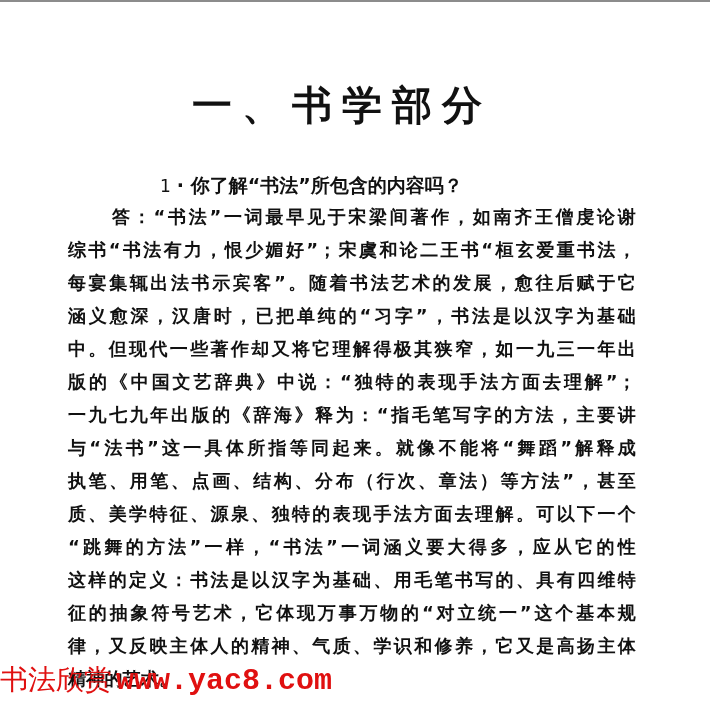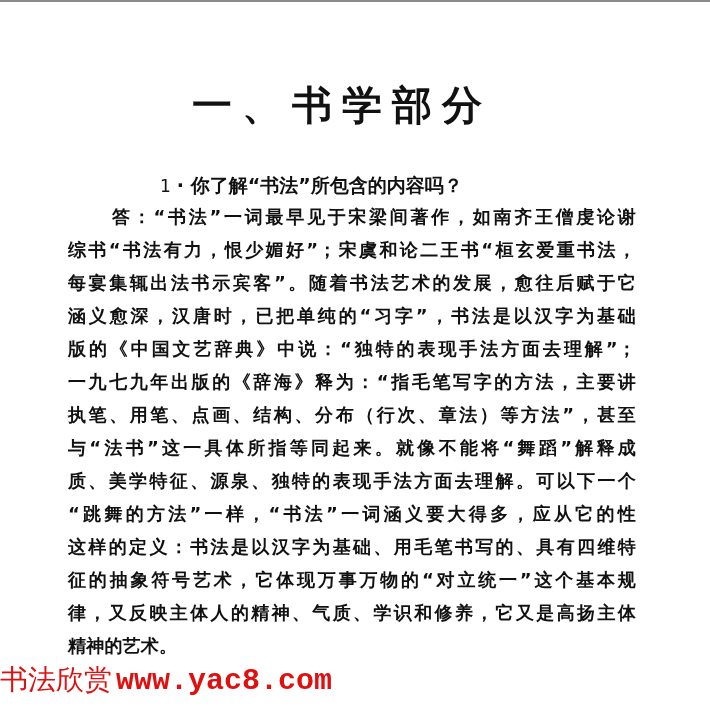--- a/index.html
+++ b/index.html
@@ -99,24 +99,25 @@
 <div class="question">
   <span class="qnum">1</span><span class="qsep">·</span>
   <span class="qtext">你了解“书法”所包含的内容吗？</span>
 </div>
 
 <div class="body-text">
   <div class="line indent">答：“书法”一词最早见于宋梁间著作，如南齐王僧虔论谢</div>
   <div class="line">综书“书法有力，恨少媚好”；宋虞和论二王书“桓玄爱重书法，</div>
   <div class="line">每宴集辄出法书示宾客”。随着书法艺术的发展，愈往后赋于它</div>
   <div class="line">涵义愈深，汉唐时，已把单纯的“习字”，书法是以汉字为基础</div>
+  <div class="line">中。但现代一些著作却又将它理解得极其狭窄，如一九三一年出</div>
   <div class="line">版的《中国文艺辞典》中说：“独特的表现手法方面去理解”；</div>
   <div class="line">一九七九年出版的《辞海》释为：“指毛笔写字的方法，主要讲</div>
+  <div class="line">与“法书”这一具体所指等同起来。就像不能将“舞蹈”解释成</div>
   <div class="line">执笔、用笔、点画、结构、分布（行次、章法）等方法”，甚至</div>
-  <div class="line">与“法书”这一具体所指等同起来。就像不能将“舞蹈”解释成</div>
   <div class="line">质、美学特征、源泉、独特的表现手法方面去理解。可以下一个</div>
   <div class="line">“跳舞的方法”一样，“书法”一词涵义要大得多，应从它的性</div>
   <div class="line">这样的定义：书法是以汉字为基础、用毛笔书写的、具有四维特</div>
   <div class="line">征的抽象符号艺术，它体现万事万物的“对立统一”这个基本规</div>
   <div class="line">律，又反映主体人的精神、气质、学识和修养，它又是高扬主体</div>
   <div class="line last">精神的艺术。</div>
 </div>
 
 <div class="watermark">
   <span class="wm-label">书法欣赏</span><span class="wm-url">www.yac8.com</span>

